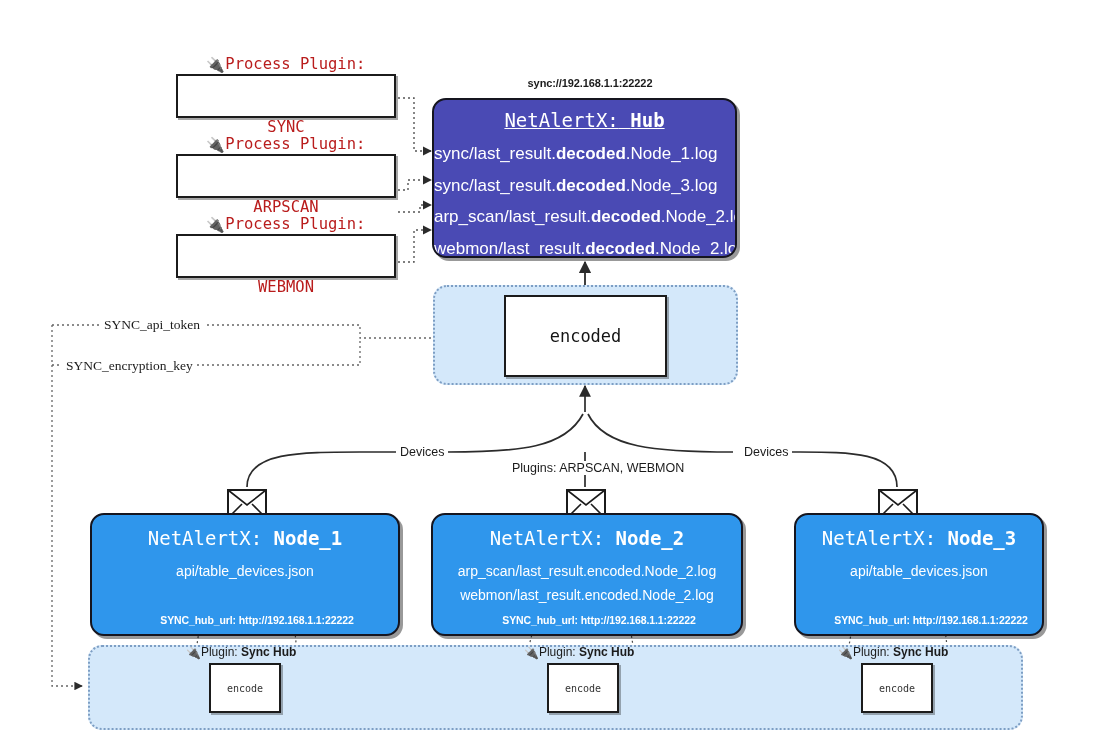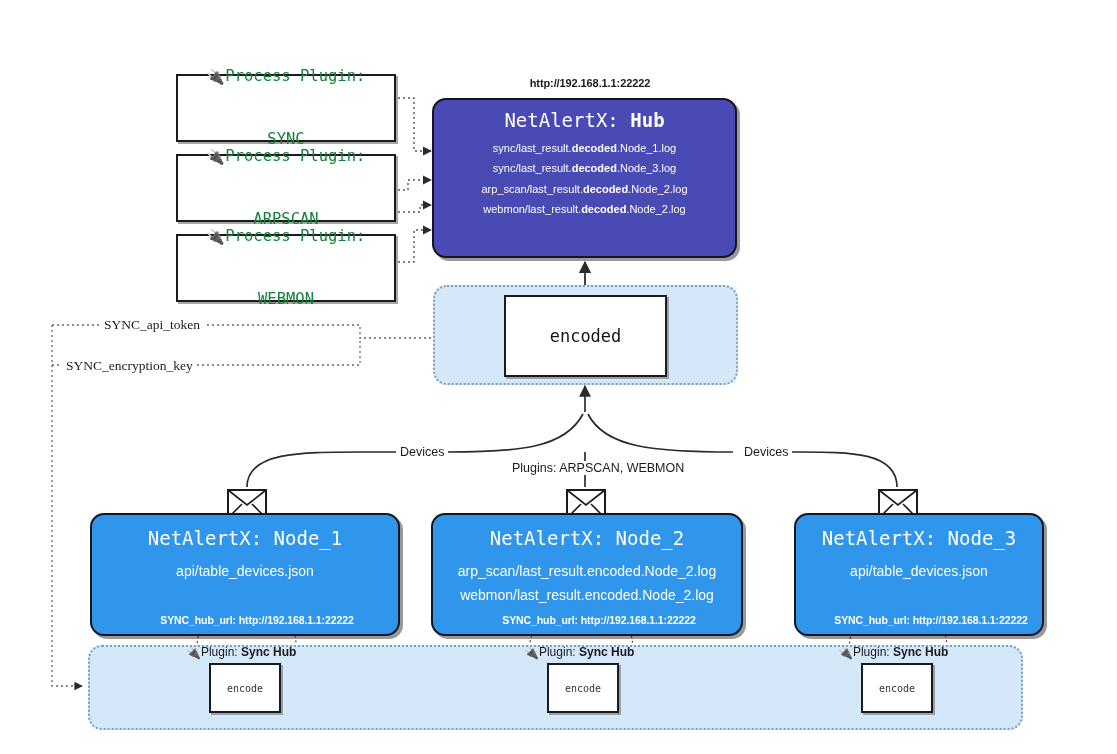--- a/index.html
+++ b/index.html
@@ -33,27 +33,27 @@
     color: #1b1b1b;
     white-space: nowrap;
   }
   .title .plug { font-size: 25px; margin-right: 4px; vertical-align: -2px; }
   .title .light { font-weight: 400; }
   .title .strong { font-weight: 700; }
 
   
   .proc-box {
     position: absolute;
-    width: 220px; height: 68px;
+    width: 220px; height: 44px;
     background: #ffffff;
     border: 2px solid #1b1b1b;
     box-shadow: 2px 2px 0 rgba(0,0,0,0.35);
     font-family: "DejaVu Sans Mono", "Liberation Mono", monospace;
     font-size: 15.5px;
-    color: #15803d;
+    color: #b91c1c;
     display: flex;
     flex-direction: column;
     align-items: center;
     justify-content: center;
     line-height: 1.35;
     gap: 41px;
   }
   .proc-box .row1 { white-space: nowrap; }
   .proc-box .row1 .plug { font-family: "DejaVu Sans", sans-serif; font-size: 15px; vertical-align: -1px; }
   .proc-box .row2 { white-space: nowrap; }
@@ -84,26 +84,26 @@
     color: #ffffff;
     padding-top: 9px;
     overflow: hidden;
   }
   .hub-title {
     text-align: center;
     font-family: "DejaVu Sans Mono", "Liberation Mono", monospace;
     font-size: 19px;
     margin-bottom: 7px;
     white-space: nowrap;
+    text-decoration: underline;
   }
   .hub-title .b { font-weight: 700; }
   .hub-line {
-    font-size: 11px;
+    font-size: 17px;
     line-height: 1.86;
-    text-align: center;
     white-space: nowrap;
     color: #ffffff;
   }
   .hub-line b { font-weight: 700; }
 
   
   .zone {
     position: absolute;
     background: #d4e8fa;
     border: 2px dotted #7d9ec4;
@@ -153,21 +153,21 @@
   #node-1 { left: 90px;  width: 310px; }
   #node-2 { left: 431px; width: 312px; }
   #node-3 { left: 794px; width: 250px; }
   .node-title {
     text-align: center;
     font-family: "DejaVu Sans Mono", "Liberation Mono", monospace;
     font-size: 19px;
     margin-top: 12px;
     white-space: nowrap;
   }
-  .node-title .b { font-weight: 400; margin-top: 20px; }
+  .node-title .b { font-weight: 700; margin-top: 20px; }
   .node-lines {
     margin-top: 10px;
     text-align: center;
   }
   .node-line {
     font-size: 14px;
     line-height: 1.72;
     white-space: nowrap;
   }
   .node-foot {
@@ -299,21 +299,21 @@
     <div class="row2">ARPSCAN</div>
   </div>
 
   <div class="proc-box" id="proc-webmon">
     <div class="row1">
       <span class="plug">🔌</span><span>Process Plugin:</span>
     </div>
     <div class="row2">WEBMON</div>
   </div>
 
-  <div class="hub-url">http://192.168.1.1:22222</div>
+  <div class="hub-url">sync://192.168.1.1:22222</div>
 
   <div class="hub-box">
     <div class="hub-title">
       <span>NetAlertX:</span>
       <span class="b">Hub</span>
     </div>
     <div class="hub-line">
       <span>sync/last_result.</span><b>decoded</b><span>.Node_1.log</span>
     </div>
     <div class="hub-line">

